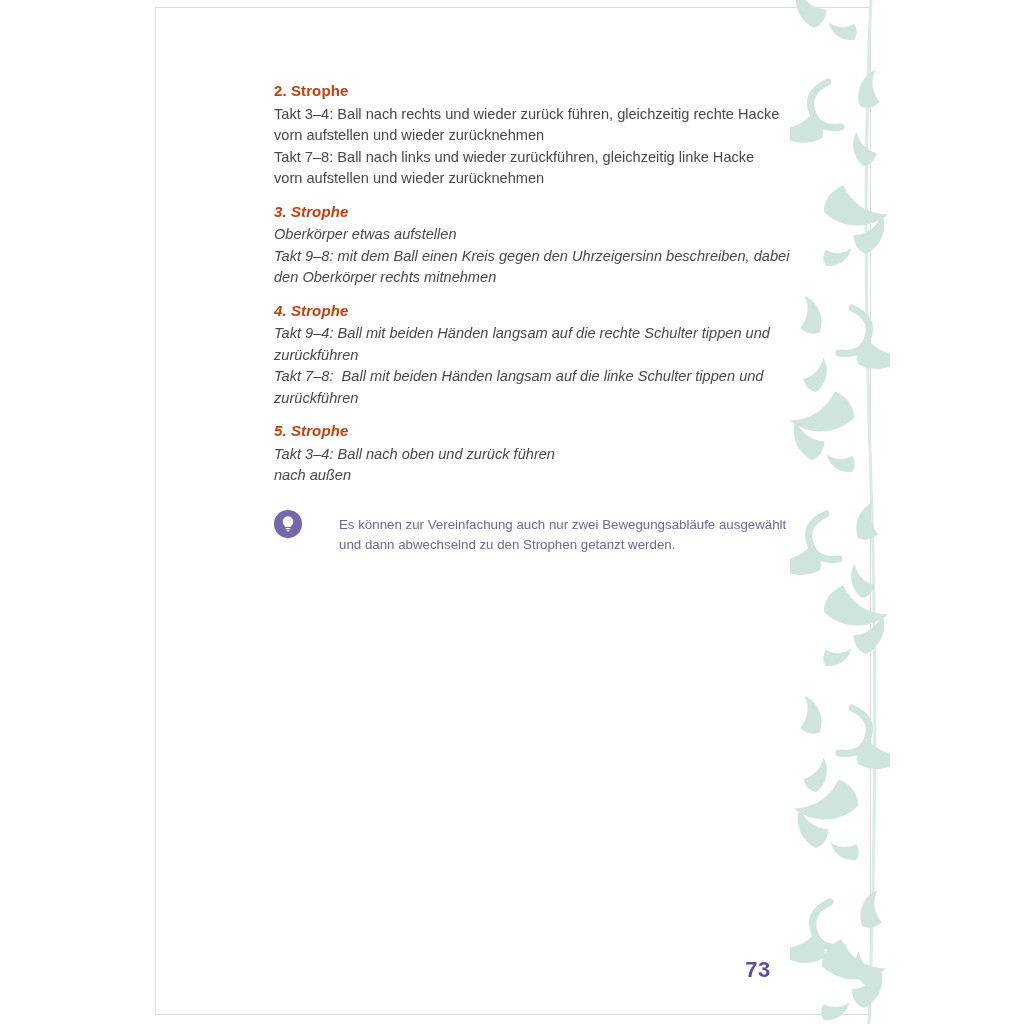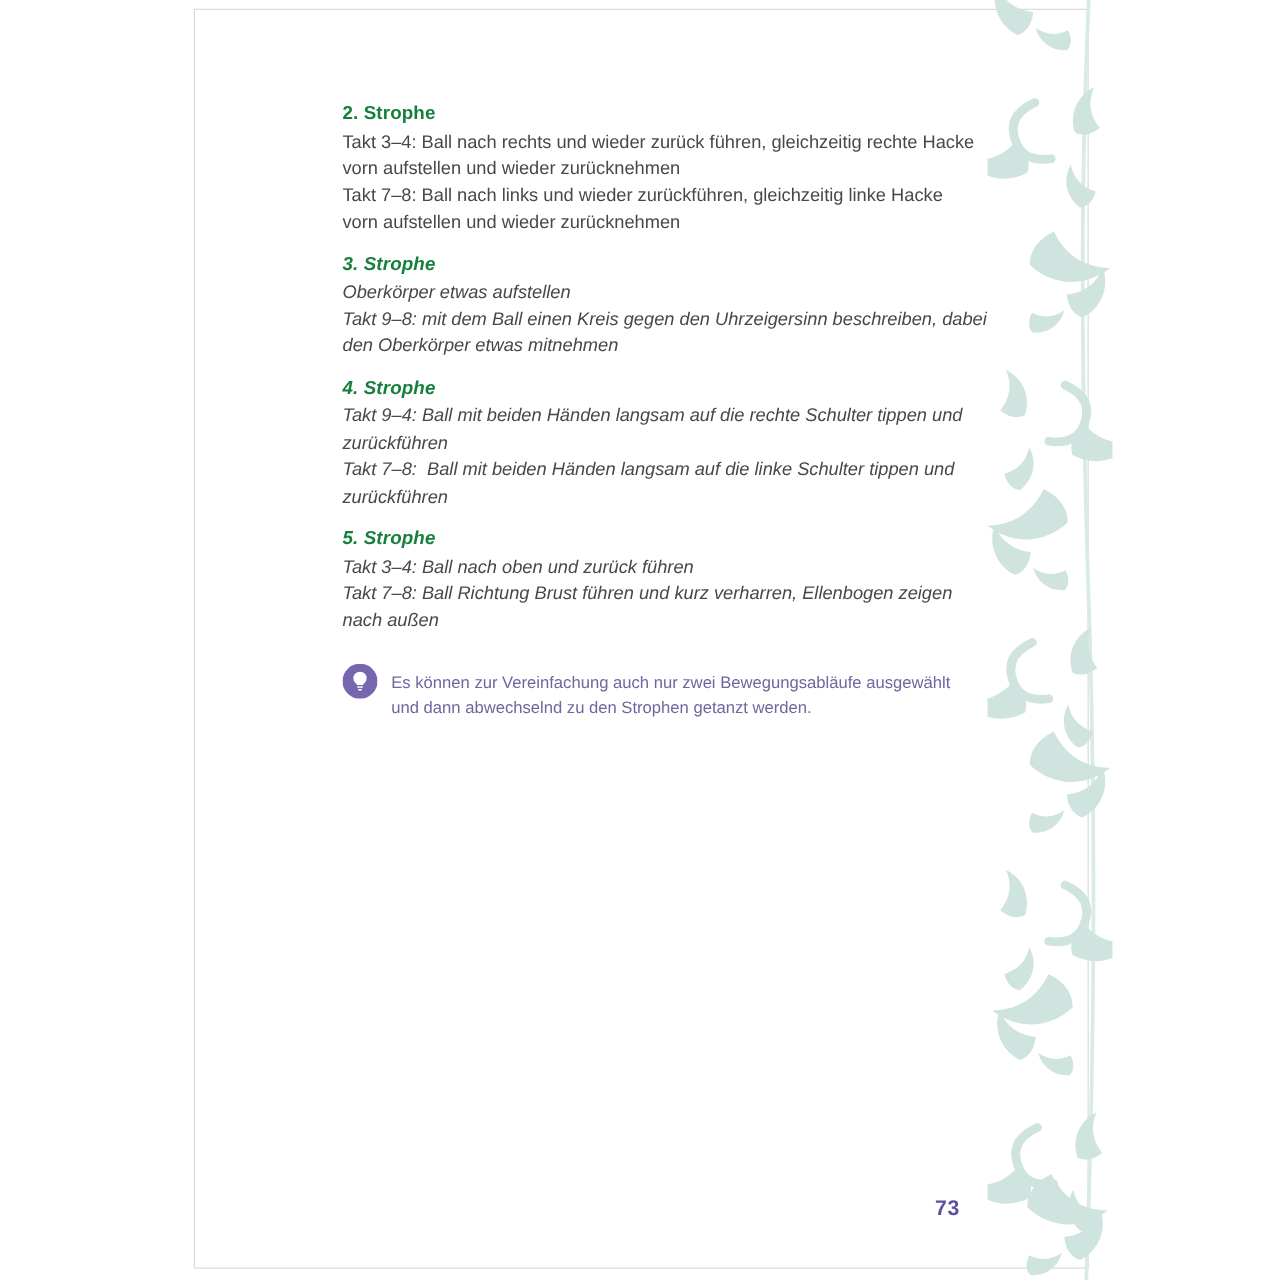--- a/index.html
+++ b/index.html
@@ -30,44 +30,44 @@
     position: absolute;
     left: 274px; top: 80px;
     width: 512px;
     color: #484848;
     font-size: 14.6px;
     line-height: 21.5px;
   }
   .section { margin: 0 0 11px 0; }
   .section + .section { margin-top: 11px; font-style: italic; }
   .section-heading {
-    font-size: 15px; font-weight: bold; color: #15803d;
+    font-size: 15px; font-weight: bold; color: #c2410c;
     line-height: 21.5px; margin-bottom: 2px;
     letter-spacing: 0.1px;
   }
   .line { white-space: pre; }
 
   .tip {
     margin-top: 23px;
     display: flex; align-items: flex-start;
   }
   .tip-icon-wrap { width: 28px; height: 28px; flex: 0 0 28px; margin-right: 11px; }
   .tip-text {
     padding-top: 5px;
     color: #6c689f;
-    font-size: 13.3px; line-height: 20px;
+    font-size: 13.3px; line-height: 20px; margin-left: 26px;
   }
 
   .page-number {
     position: absolute;
     left: 736px; top: 957px;
     width: 44px;
     text-align: center;
     color: #5f4f9e;
-    font-size: 17px; font-weight: bold;
+    font-size: 22px; font-weight: bold;
     letter-spacing: 0.5px;
   }
 </style>
 </head>
 <body>
 
 <div class="canvas">
 
   <div class="page-frame"></div>
 
@@ -102,35 +102,34 @@
       <div class="line">Takt 3–4: Ball nach rechts und wieder zurück führen, gleichzeitig rechte Hacke</div>
       <div class="line">vorn aufstellen und wieder zurücknehmen</div>
       <div class="line">Takt 7–8: Ball nach links und wieder zurückführen, gleichzeitig linke Hacke</div>
       <div class="line">vorn aufstellen und wieder zurücknehmen</div>
     </div>
 
     <div class="section">
       <div class="section-heading">3. Strophe</div>
       <div class="line">Oberkörper etwas aufstellen</div>
       <div class="line">Takt 9–8: mit dem Ball einen Kreis gegen den Uhrzeigersinn beschreiben, dabei</div>
-      <div class="line">den Oberkörper etwas mitnehmen</div>
+      <div class="line">den Oberkörper rechts mitnehmen</div>
     </div>
 
     <div class="section">
       <div class="section-heading">4. Strophe</div>
       <div class="line">Takt 9–4: Ball mit beiden Händen langsam auf die rechte Schulter tippen und</div>
       <div class="line">zurückführen</div>
       <div class="line">Takt 7–8:  Ball mit beiden Händen langsam auf die linke Schulter tippen und</div>
       <div class="line">zurückführen</div>
     </div>
 
     <div class="section">
       <div class="section-heading">5. Strophe</div>
       <div class="line">Takt 3–4: Ball nach oben und zurück führen</div>
-      <div class="line">Takt 7–8: Ball Richtung Brust führen und kurz verharren, Ellenbogen zeigen</div>
       <div class="line">nach außen</div>
     </div>
 
     <div class="tip">
       <span class="tip-icon-wrap">
         <svg width="28" height="28" viewBox="0 0 28 28" aria-hidden="true">
           <circle cx="14" cy="14" r="14" fill="#7566ad"></circle>
           <circle cx="14" cy="11.6" r="5.3" fill="#ffffff"></circle>
           <path d="M11.3,15.6 h5.4 v1.3 h-5.4 z M11.8,17.9 h4.4 v1.3 h-4.4 z M12.6,20.2 h2.8 v1.1 h-2.8 z" fill="#ffffff"></path>
         </svg>

